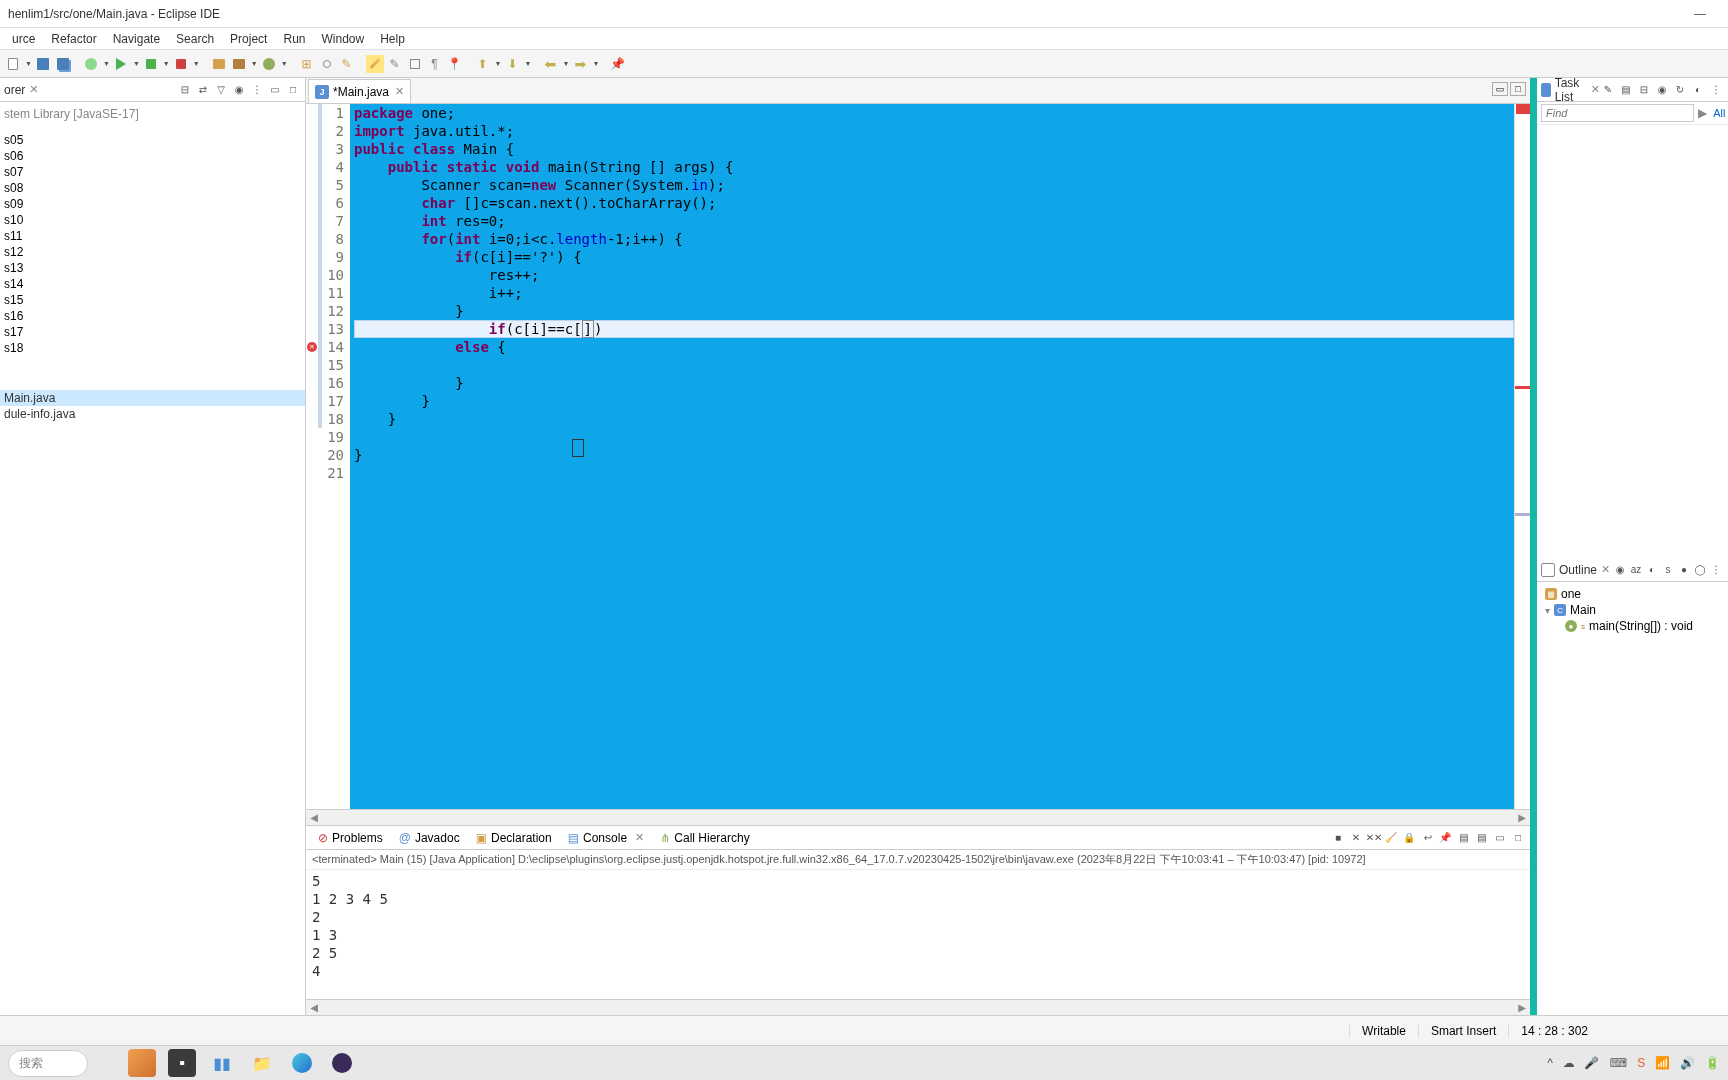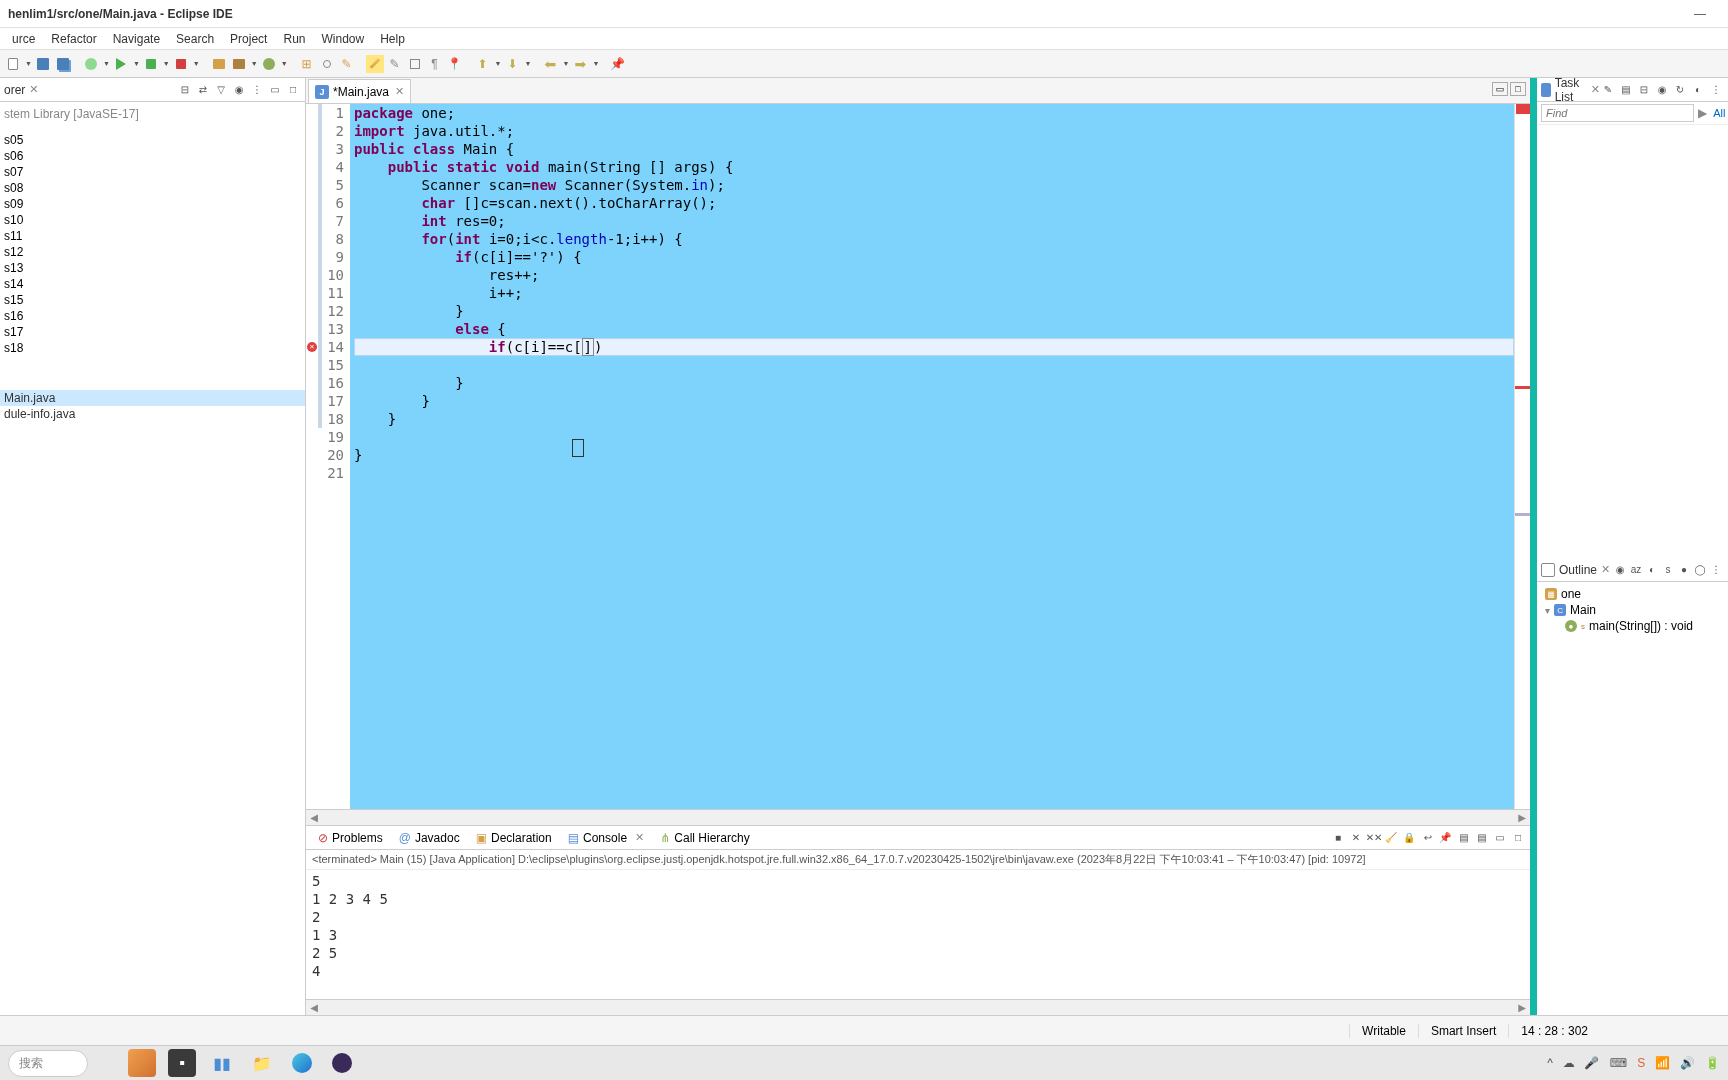--- a/index.html
+++ b/index.html
@@ -1,20 +1,20 @@
 <!DOCTYPE html>
 <html><head>
 <meta charset="utf-8">
 <style>
 * { box-sizing: border-box; margin: 0; padding: 0; }
 body { font-family: "Segoe UI", Tahoma, sans-serif; font-size: 12px; background: #fff; overflow: hidden; width: 1728px; height: 1080px; }
 
 
 .titlebar { height: 28px; background: #fff; display: flex; align-items: center; padding: 0 8px; border-bottom: 1px solid #e0e0e0; }
-.titlebar-text { font-size: 12px; color: #333; font-weight: bold; }
+.titlebar-text { font-size: 12px; color: #333; }
 .titlebar-spacer { flex: 1; }
 .titlebar-btn { width: 40px; height: 28px; display: flex; align-items: center; justify-content: center; color: #555; }
 
 
 .menubar { height: 22px; background: #fff; display: flex; align-items: center; padding: 0 4px; border-bottom: 1px solid #e0e0e0; }
 .menu-item { padding: 2px 8px; font-size: 12px; color: #333; }
 
 
 .toolbar { height: 28px; background: #f5f5f5; display: flex; align-items: center; padding: 0 4px; border-bottom: 1px solid #ccc; gap: 2px; }
 .tb-btn { width: 18px; height: 18px; display: flex; align-items: center; justify-content: center; border: 1px solid transparent; }
@@ -61,21 +61,21 @@
 .minmax-btns { position: absolute; right: 4px; top: 4px; display: flex; gap: 2px; }
 .minmax-btn { width: 16px; height: 14px; border: 1px solid #aaa; font-size: 9px; display: flex; align-items: center; justify-content: center; }
 
 .editor-body { flex: 1; display: flex; font-family: Consolas, monospace; font-size: 14px; line-height: 18px; overflow: hidden; position: relative; }
 .gutter-marker { width: 12px; background: #fff; }
 .marker-row { height: 18px; display: flex; align-items: center; justify-content: center; }
 .error-marker { width: 10px; height: 10px; background: #e04040; border-radius: 50%; color: #fff; font-size: 8px; display: flex; align-items: center; justify-content: center; }
 .changed-bar { width: 4px; background: #c8d8e8; }
 .gutter-nums { width: 28px; background: #fff; text-align: right; padding-right: 6px; color: #787878; }
 .gutter-num { height: 18px; }
-.code-area { flex: 1; background: #7dd3fc; padding-left: 4px; position: relative; }
+.code-area { flex: 1; background: #0ea5e9; padding-left: 4px; position: relative; }
 .code-line { height: 18px; white-space: pre; }
 .code-line.current { background: #e8f2fe; box-shadow: inset 0 0 0 1px #b8d4f0; }
 .kw { color: #7f0055; font-weight: bold; }
 .field { color: #0000c0; }
 .bracket-match { border: 1px solid #888; padding: 0 1px; margin: -1px 0; }
 .overview-ruler { width: 16px; background: #fff; border-left: 1px solid #e0e0e0; position: relative; }
 .ruler-mark { position: absolute; width: 100%; height: 3px; }
 .ruler-error { background: #e04040; }
 .ruler-cursor { background: #b0b0d0; }
 .hscroll { height: 16px; background: #f0f0f0; border-top: 1px solid #ccc; display: flex; align-items: center; }
@@ -348,22 +348,22 @@
           <div class="code-line"><span class="kw">public class </span><span>Main {</span></div>
           <div class="code-line"><span>    </span><span class="kw">public static void </span><span>main(String [] args) {</span></div>
           <div class="code-line"><span>        Scanner scan=</span><span class="kw">new </span><span>Scanner(System.</span><span class="field">in</span><span>);</span></div>
           <div class="code-line"><span>        </span><span class="kw">char </span><span>[]c=scan.next().toCharArray();</span></div>
           <div class="code-line"><span>        </span><span class="kw">int </span><span>res=0;</span></div>
           <div class="code-line"><span>        </span><span class="kw">for</span><span>(</span><span class="kw">int </span><span>i=0;i&lt;c.</span><span class="field">length</span><span>-1;i++) {</span></div>
           <div class="code-line"><span>            </span><span class="kw">if</span><span>(c[i]=='?') {</span></div>
           <div class="code-line"><span>                res++;</span></div>
           <div class="code-line"><span>                i++;</span></div>
           <div class="code-line"><span>            }</span></div>
+          <div class="code-line current"><span>                </span><span class="kw">if</span><span>(c[i]==c[</span><span class="bracket-match">]</span><span>)</span></div>
           <div class="code-line"><span>            </span><span class="kw">else </span><span>{</span></div>
-          <div class="code-line current"><span>                </span><span class="kw">if</span><span>(c[i]==c[</span><span class="bracket-match">]</span><span>)</span></div>
           <div class="code-line"><span>                </span></div>
           <div class="code-line"><span>            }</span></div>
           <div class="code-line"><span>        }</span></div>
           <div class="code-line"><span>    }</span></div>
           <div class="code-line"><span></span></div>
           <div class="code-line"><span>}</span></div>
           <div class="code-line"><span></span></div>
         </div>
       <div class="overview-ruler">
         <div class="overview-top"></div>

